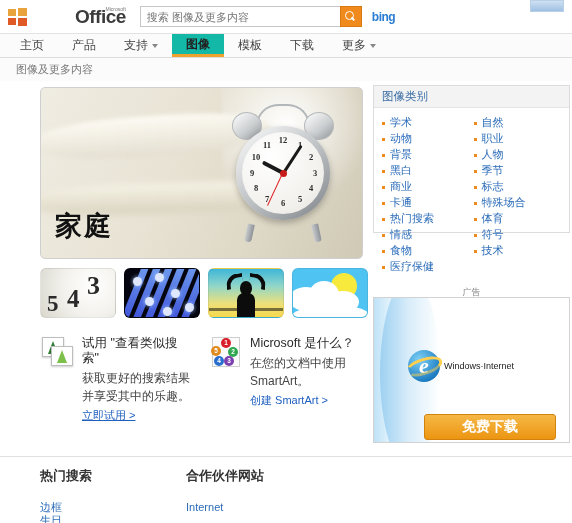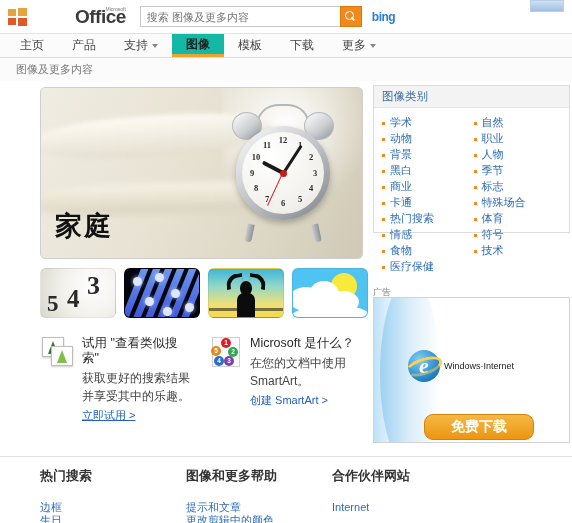--- a/index.html
+++ b/index.html
@@ -307,21 +307,21 @@
     font-size: 11px; color: #2b6cb8; margin-bottom: 4px; cursor: pointer;
     line-height: 12px;
   }
   .catbullet {
     display: inline-block; width: 3px; height: 3px; background: #ef8a22;
     margin-right: 5px; flex: 0 0 auto; position: relative; top: -3px;
   }
 
   .ad-label {
     position: absolute; left: 2px; top: 205px; width: 197px;
-    font-size: 9px; color: #888;
+    text-align: center; font-size: 9px; color: #888;
   }
   .adbox {
     position: absolute; left: 2px; top: 216px;
     width: 197px; height: 146px;
     border: 1px solid #d2d2d2; background: #fff; overflow: hidden;
   }
   .ad-swoosh {
     position: absolute; left: 0; top: 0; width: 34px; height: 100%;
     background: linear-gradient(to right,#bfe2f7,#e8f5fd 55%,#ffffff);
   }
@@ -343,23 +343,23 @@
   .ie-ring {
     position: absolute; left: -3px; top: 8px; width: 38px; height: 17px;
     border: 3px solid #ffcf4d; border-radius: 50%;
     transform: rotate(-18deg);
     border-left-color: transparent; border-bottom-color: rgba(255,207,77,.5);
   }
   .ie-text-sm { font-size: 9px; color: #222; line-height: 10px; }
   .ie-text-lg { font-size: 19px; color: #111; line-height: 21px; letter-spacing: -0.5px; }
   .ad-btn {
     position: absolute; left: 50px; top: 116px;
-    width: 110px; height: 26px;
+    width: 132px; height: 26px;
     background: linear-gradient(to bottom,#f6b845,#ec9512);
-    border: 1px solid #d3820c; border-radius: 9px;
+    border: 1px solid #d3820c; border-radius: 3px;
     color: #fff; font-size: 14px; font-weight: bold;
     display: flex; align-items: center; justify-content: center;
     cursor: pointer;
   }
 
   
   .footer {
     position: absolute; left: 0; bottom: 0;
     width: 572px; height: 58px;
     border-top: 1px solid #e0e0e0;
@@ -650,24 +650,18 @@
   </div>
 
   <div class="footer">
     <div class="fcol">
       <div class="fhead">热门搜索</div>
       <div class="flink">边框</div>
       <div class="flink">生日</div>
       <div class="flink">鲜花</div>
     </div>
     <div class="fcol">
-      <div class="fhead">图像和更多帮助</div>
-      <div class="flink">提示和文章</div>
-      <div class="flink">更改剪辑中的颜色</div>
-      <div class="flink">裁切剪辑</div>
-    </div>
-    <div class="fcol">
       <div class="fhead">合作伙伴网站</div>
       <div class="flink">Internet</div>
     </div>
   </div>
 
 </div>
 
 </body></html>

